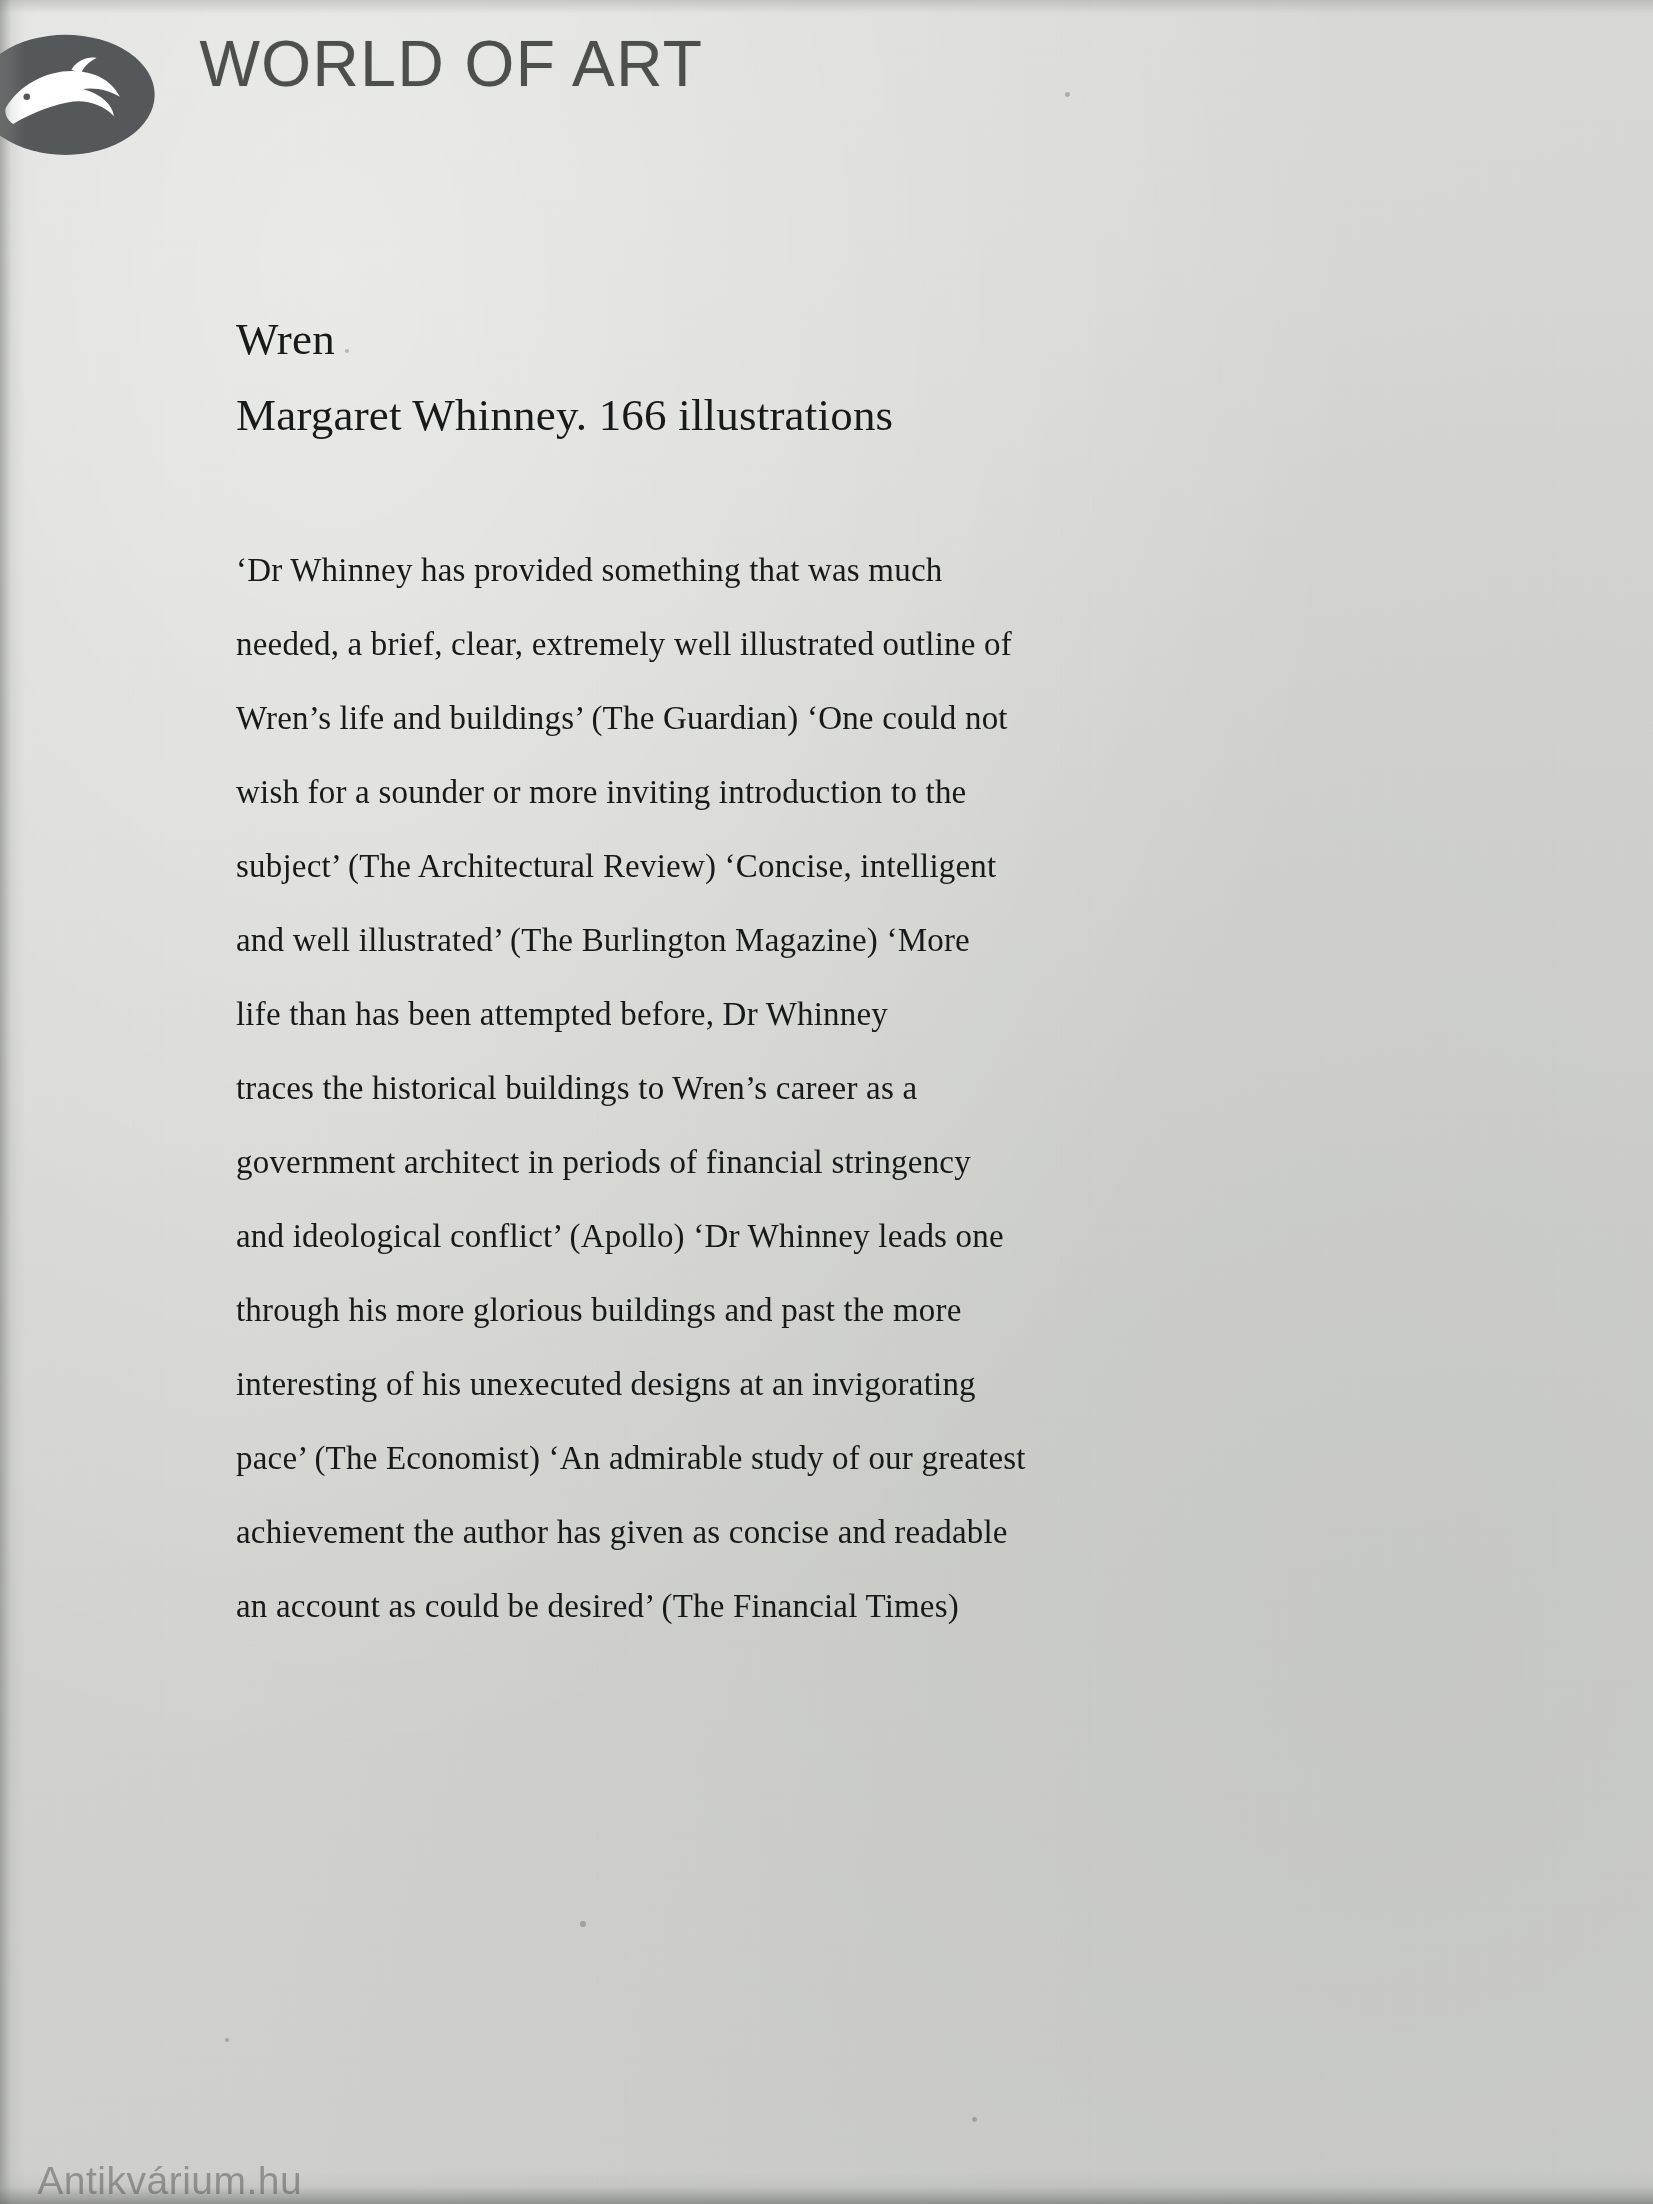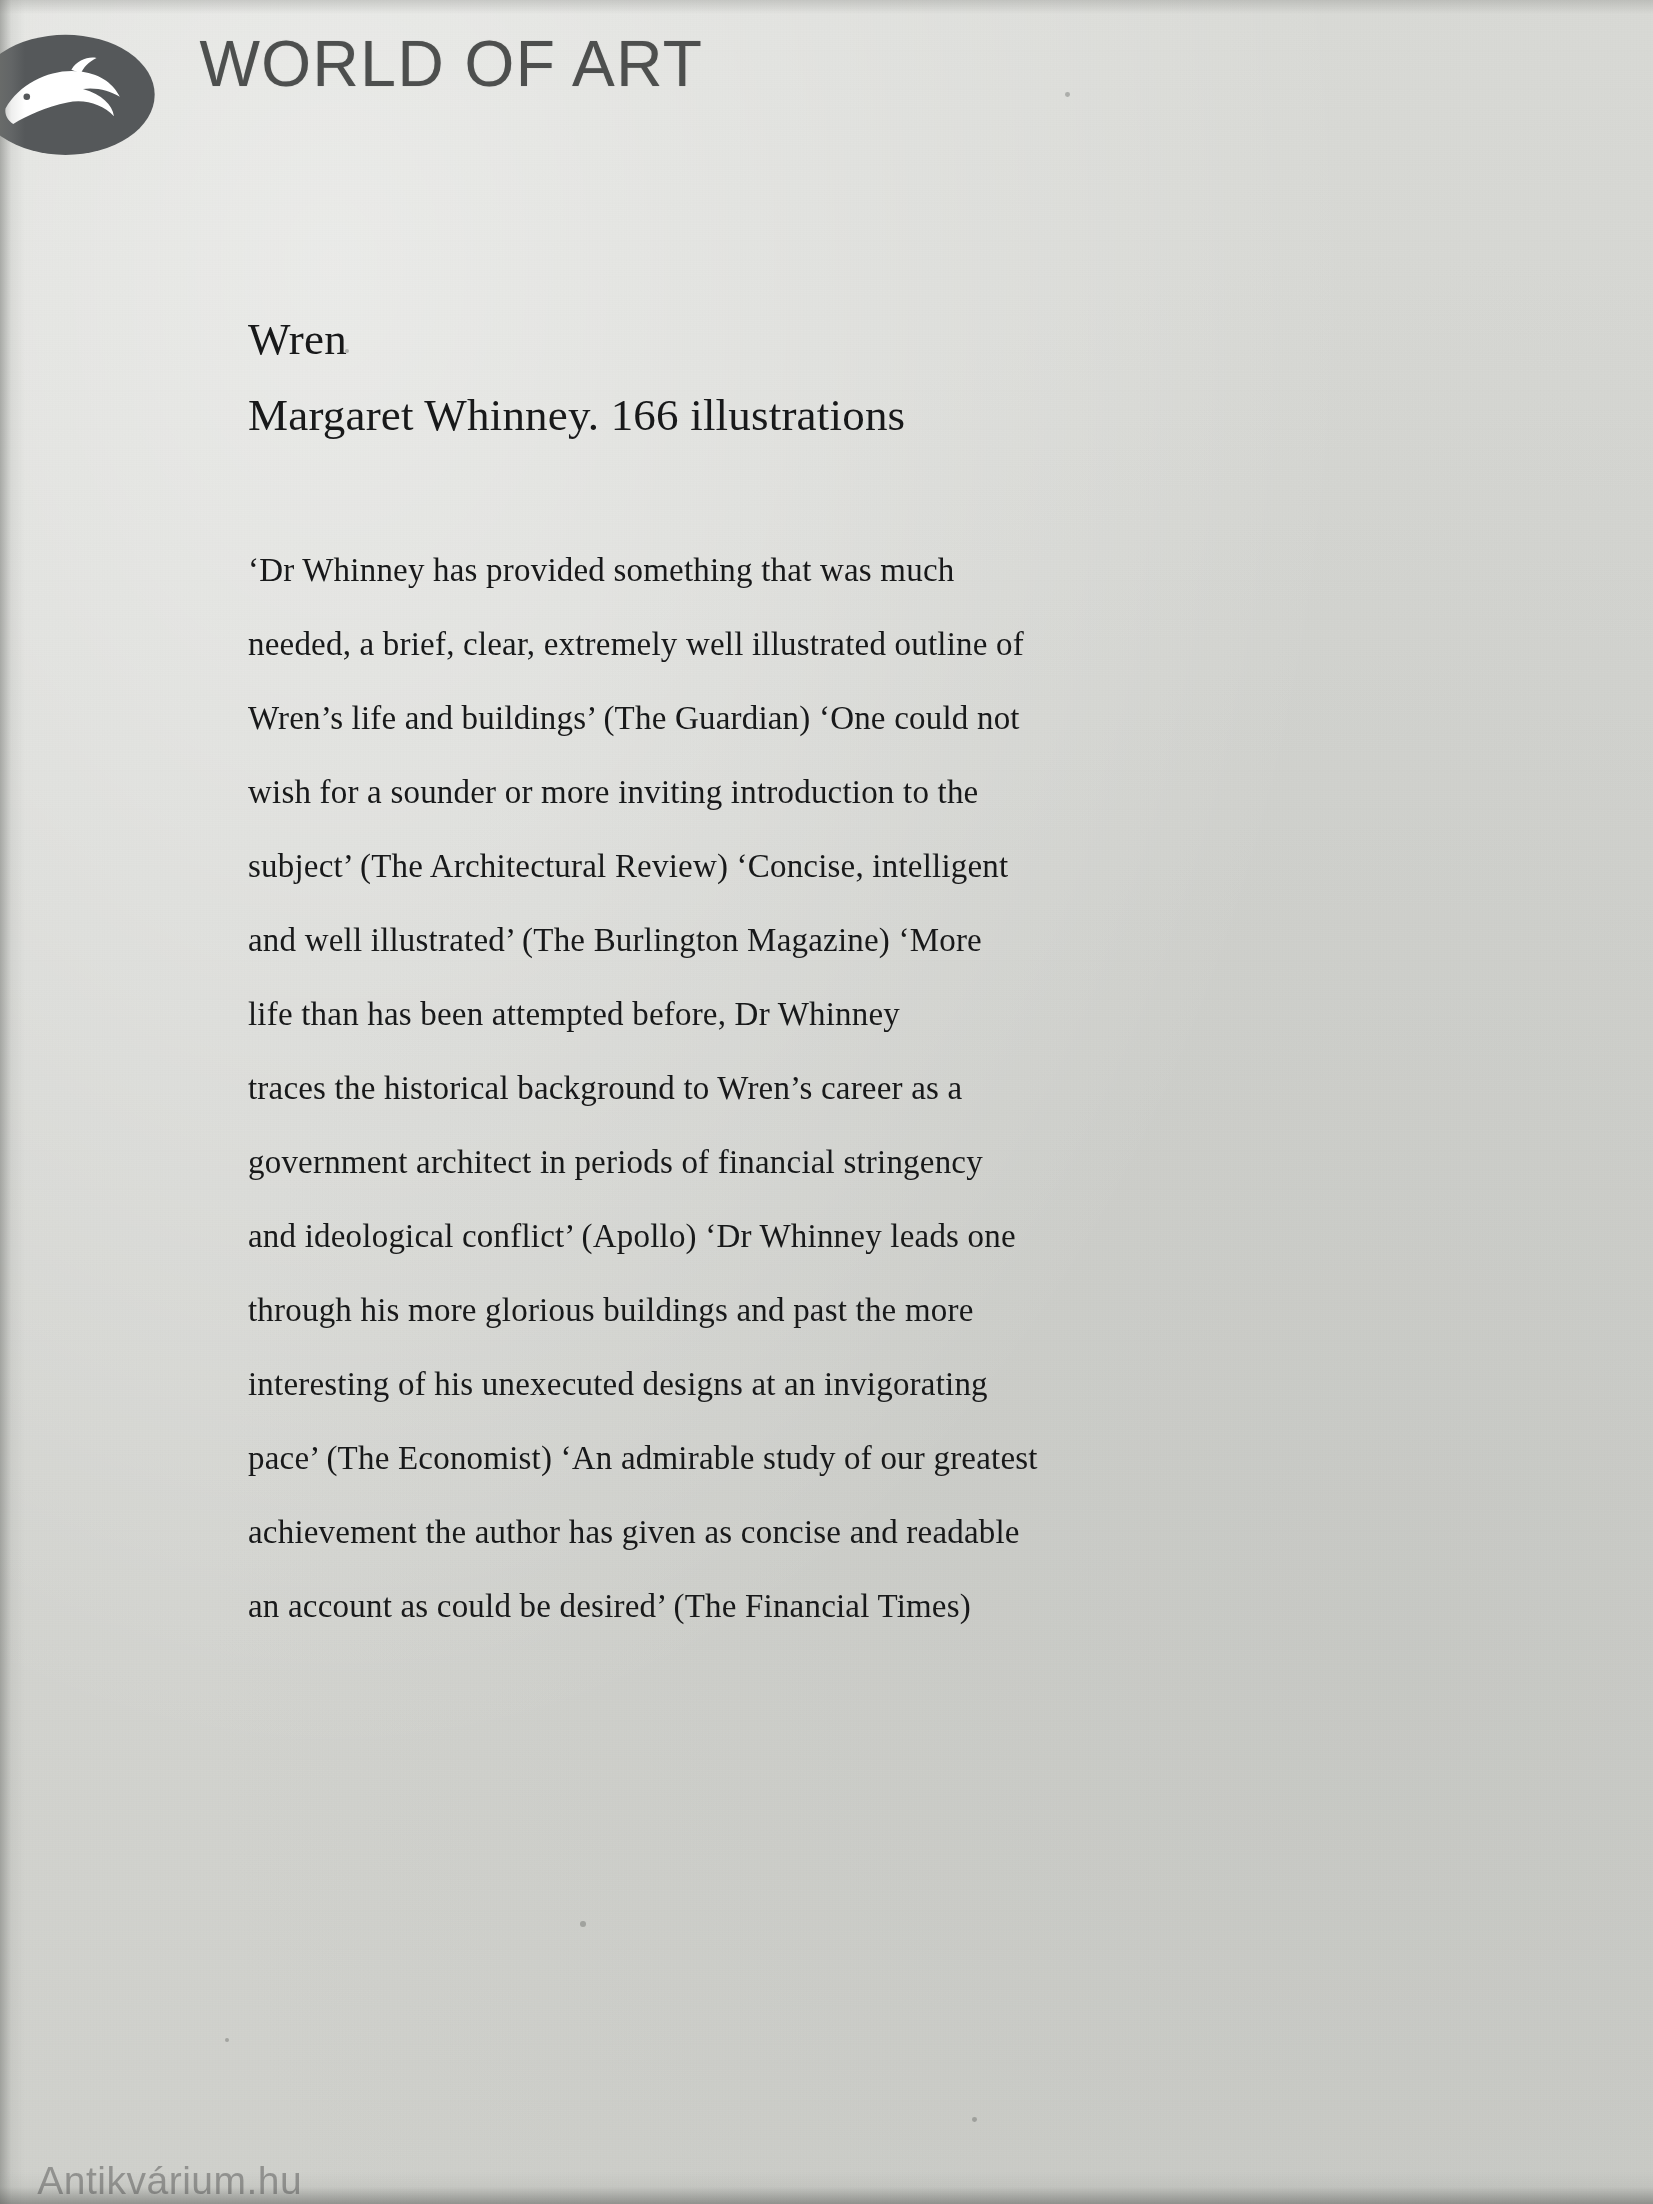--- a/index.html
+++ b/index.html
@@ -83,21 +83,21 @@
     color: #4d4f4e;
     white-space: nowrap;
     margin-left: 23px;
     font-weight: 400;
     text-shadow: 0 0 1px rgba(80,82,80,0.35);
   }
 
   
   .content {
     position: absolute;
-    left: 248px;
+    left: 236px;
     top: 301px;
     width: 1388px;
   }
 
   .line {
     font-family: "Liberation Serif", serif;
     color: #18191a;
     font-size: 46px;
     line-height: 73px;
     letter-spacing: 0.2px;
@@ -168,21 +168,21 @@
     <div class="gap-lg"></div>
 
     <div class="body-block">
       <div class="line">‘Dr Whinney has provided something that was much</div>
       <div class="line">needed, a brief, clear, extremely well illustrated outline of</div>
       <div class="line">Wren’s life and buildings’ (The Guardian) ‘One could not</div>
       <div class="line">wish for a sounder or more inviting introduction to the</div>
       <div class="line">subject’ (The Architectural Review) ‘Concise, intelligent</div>
       <div class="line">and well illustrated’ (The Burlington Magazine) ‘More</div>
       <div class="line">life than has been attempted before, Dr Whinney</div>
-      <div class="line">traces the historical background to Wren’s career as a</div>
+      <div class="line">traces the historical buildings to Wren’s career as a</div>
       <div class="line">government architect in periods of financial stringency</div>
       <div class="line">and ideological conflict’ (Apollo) ‘Dr Whinney leads one</div>
       <div class="line">through his more glorious buildings and past the more</div>
       <div class="line">interesting of his unexecuted designs at an invigorating</div>
       <div class="line">pace’ (The Economist) ‘An admirable study of our greatest</div>
       <div class="line">achievement the author has given as concise and readable</div>
       <div class="line">an account as could be desired’ (The Financial Times)</div>
     </div>
 
     <div class="gap-md"></div>

